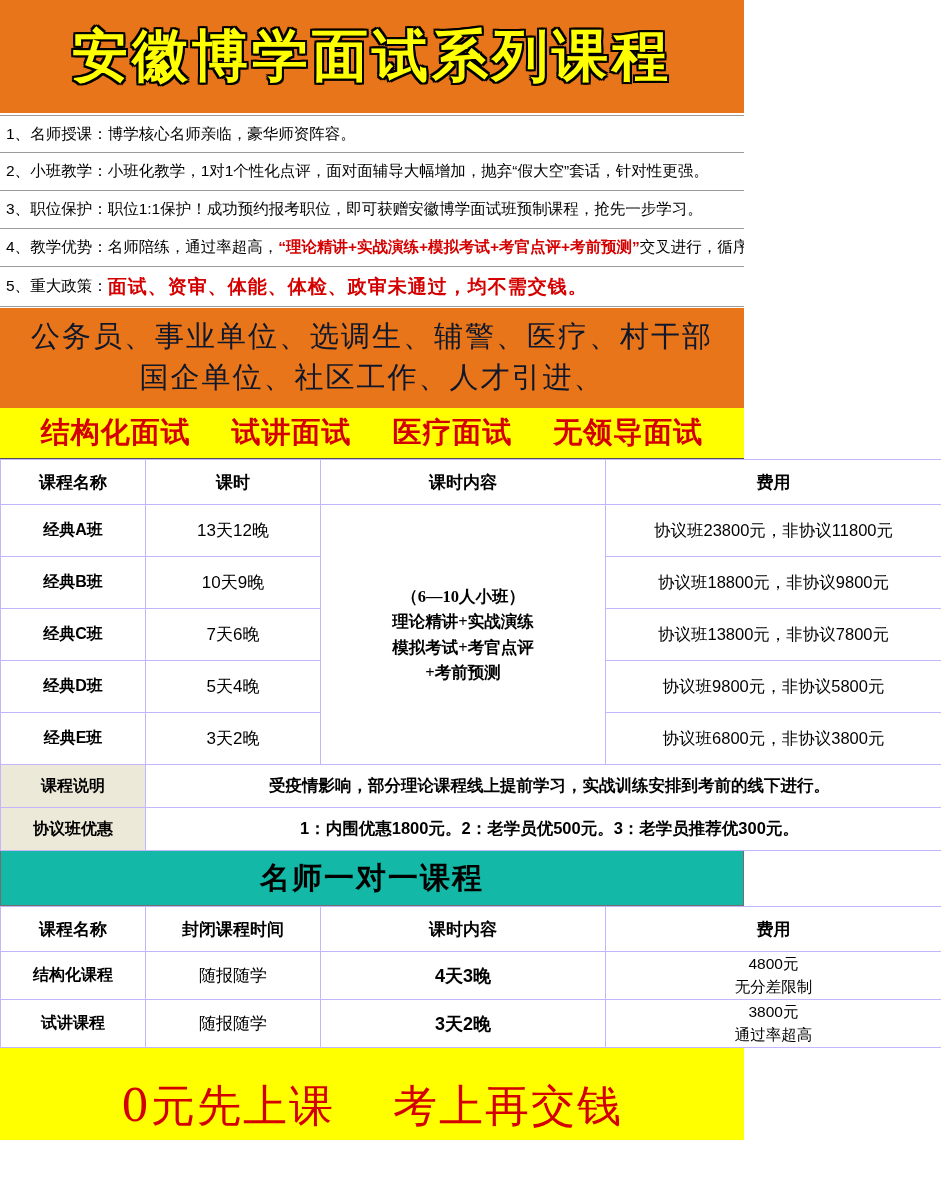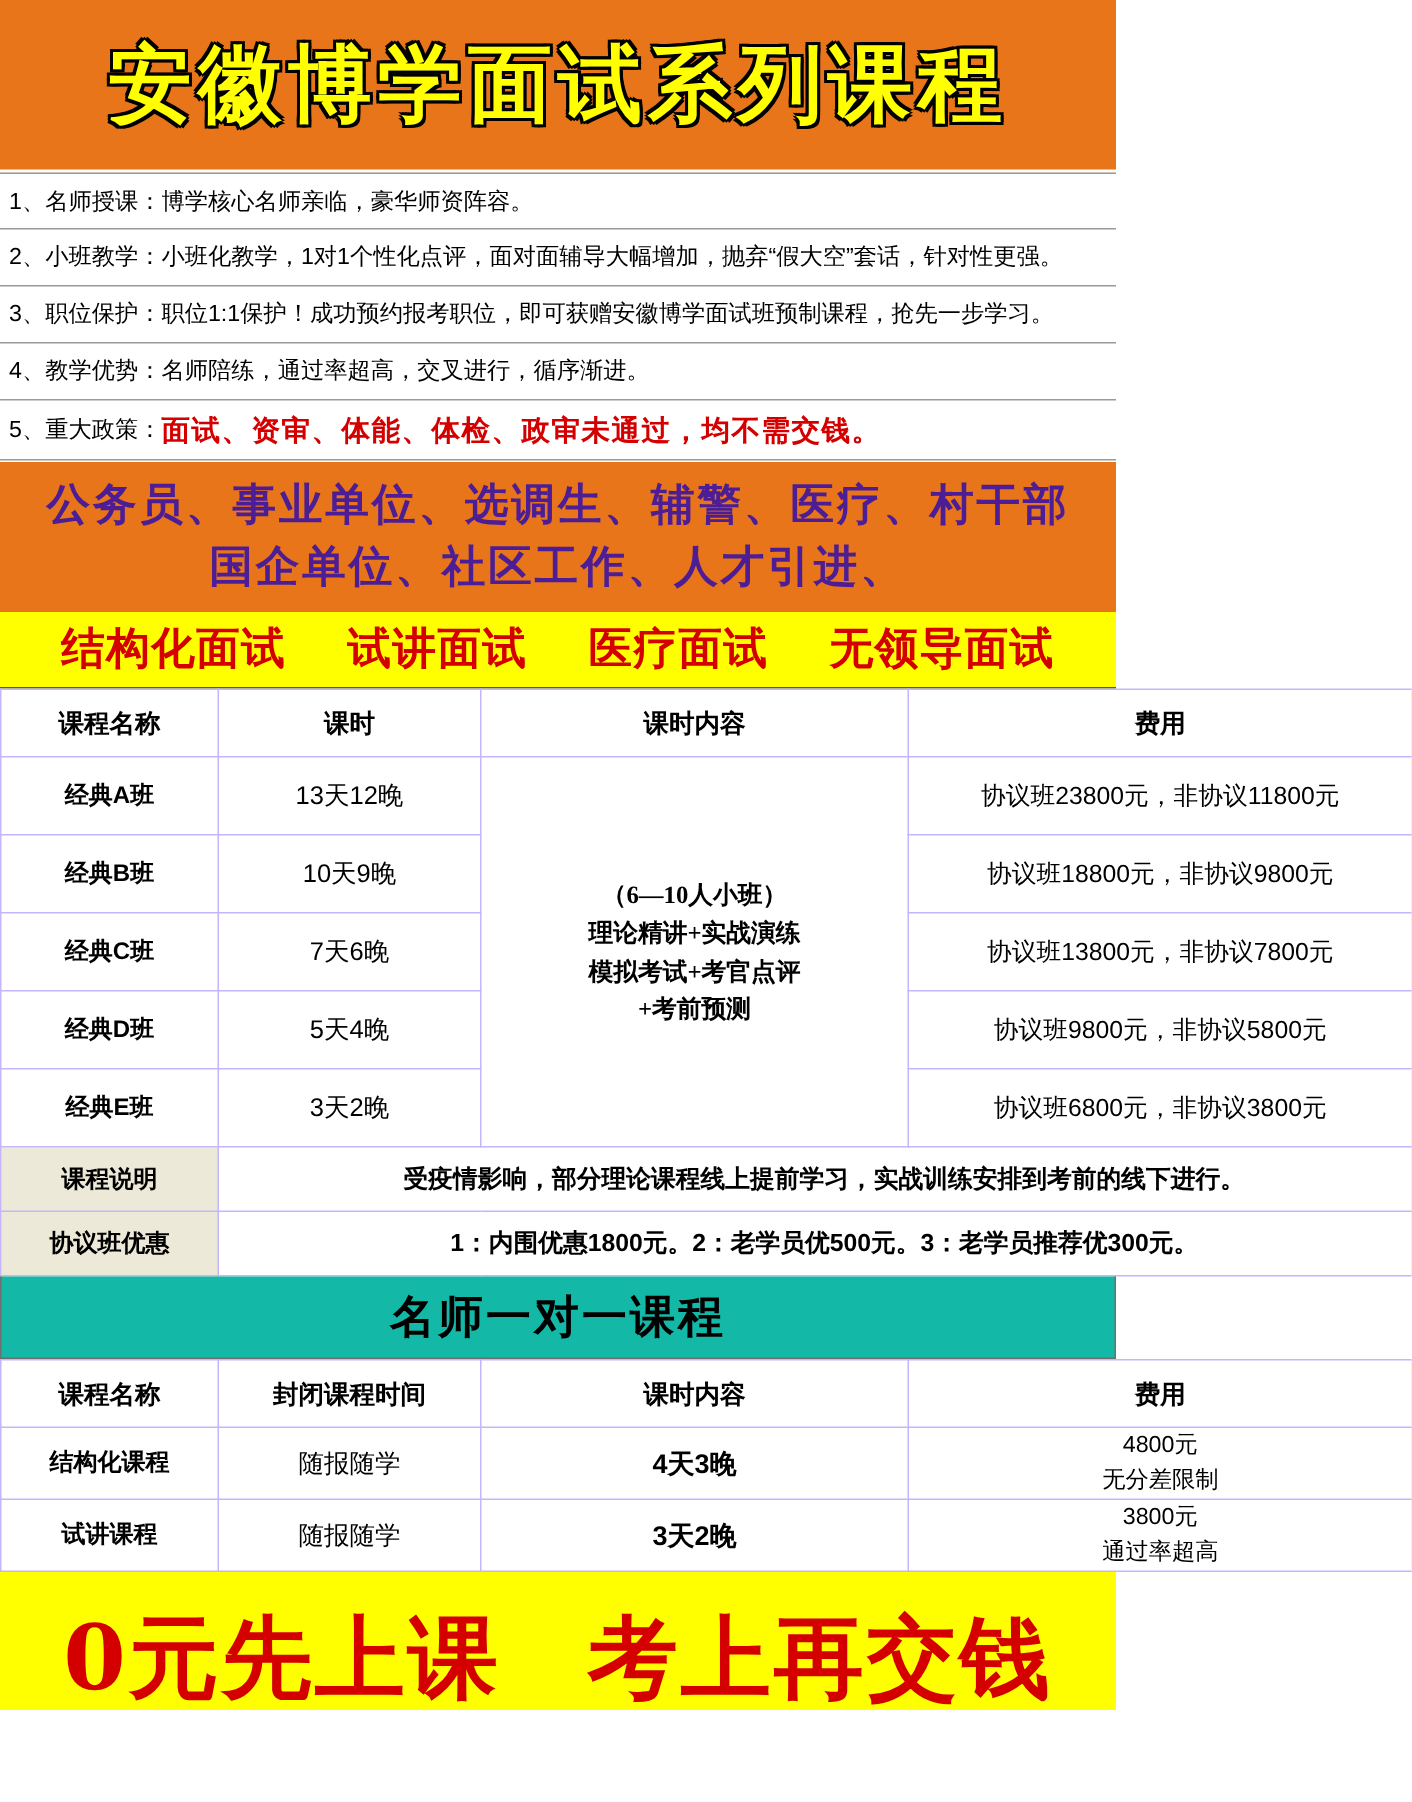--- a/index.html
+++ b/index.html
@@ -77,23 +77,23 @@
     letter-spacing: 1px;
   }
 
   
   .cat-block {
     background: #e8751a;
     padding: 8px 0 10px 0;
     text-align: center;
   }
   .cat-line {
-    color: #4c1d95;
-    font-family: "DejaVu Serif", serif;
-    font-weight: bold;
+    color: #0f172a;
+    font-family: "DejaVu Serif", serif;
+    font-weight: normal;
     font-size: 29px;
     letter-spacing: 2px;
     line-height: 1.42;
     white-space: nowrap;
   }
 
   
   .yellow-bar {
     background: #ffff00;
     height: 50px;
@@ -212,22 +212,22 @@
     background: #ffff00;
     height: 92px;
     display: flex;
     align-items: center;
     justify-content: center;
     gap: 58px;
   }
   .bottom-banner .b {
     color: #d40000;
     font-family: "DejaVu Serif", serif;
-    font-weight: bold;
-    font-size: 60px;
+    font-weight: normal;
+    font-size: 44px;
     letter-spacing: 2px;
     white-space: nowrap;
     margin-top: 24px;
   }
 </style>
 </head>
 <body>
 
 <div class="page">
 
@@ -248,20 +248,21 @@
     </div>
     <div class="bullet-row">
       <span class="num">3、</span>
       <span class="txt">职位保护：</span>
       <span class="txt">职位1:1保护！成功预约报考职位，即可获赠安徽博学面试班预制课程，抢先一步学习。</span>
     </div>
     <div class="bullet-row">
       <span class="num">4、</span>
       <span class="txt">教学优势：</span>
       <span class="txt">名师陪练，通过率超高，</span>
+      <span class="red">“理论精讲+实战演练+模拟考试+考官点评+考前预测”</span>
       <span class="txt">交叉进行，循序渐进。</span>
     </div>
     <div class="bullet-row major">
       <span class="num">5、</span>
       <span class="txt">重大政策：</span>
       <span class="big-red">面试、资审、体能、体检、政审未通过，均不需交钱。</span>
     </div>
   </div>
 
   <div class="cat-block">

